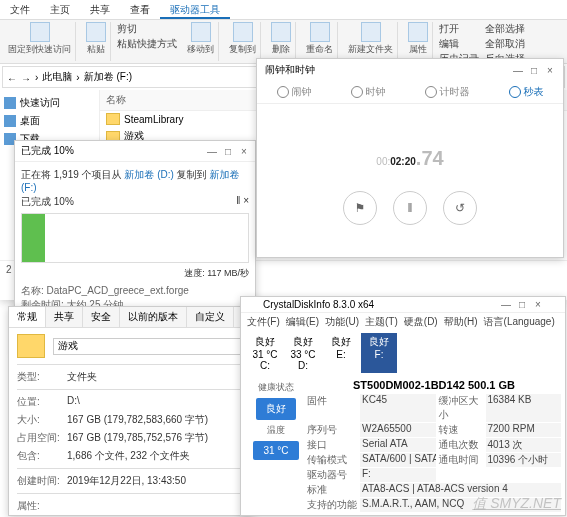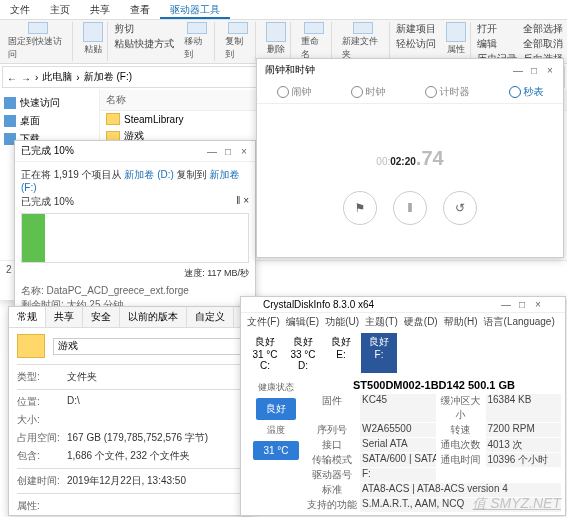--- a/index.html
+++ b/index.html
@@ -75,21 +75,21 @@
 .cdi-tb .d{width:36px;text-align:center;font-size:9px;padding:2px 0;}
 .cdi-tb .d.sel{background:#2b579a;color:#fff;}
 .cdi-main{display:flex;padding:4px;}
 .cdi-left{width:62px;text-align:center;}
 .badge{display:inline-block;background:#2e7cd6;color:#fff;font-size:10px;padding:4px 10px;border-radius:2px;margin:2px 0;}
 .badge.t{background:#2e7cd6;}
 .smlbl{font-size:9px;color:#666;margin:2px 0;}
 .cdi-right{flex:1;}
 .cdi-name{font-size:11px;font-weight:bold;text-align:center;margin-bottom:3px;}
 .cdi-grid{display:grid;grid-template-columns:50px 1fr 44px 1fr;gap:1px 3px;font-size:8px;color:#444;}
-.cdi-grid .k{color:#666;text-align:center;font-family:Liberation Mono, monospace;}
+.cdi-grid .k{color:#666;text-align:left;font-family:Liberation Mono, monospace;}
 .cdi-grid .v{background:#f4f4f4;padding:0 2px;white-space:nowrap;overflow:hidden;}
 .wm{position:absolute;right:6px;bottom:4px;font-size:14px;color:rgba(120,120,120,.4);font-style:italic;text-decoration:underline;}
 </style>
 </head>
 <body>
 
 <div class="win" id="exp">
   <div class="tabs">
     <div class="tab">文件</div>
     <div class="tab">主页</div>
@@ -123,24 +123,20 @@
         <div class="lbl">删除</div>
       </div>
     <div class="rgrp">
         <div class="ico"></div>
         <div class="lbl">重命名</div>
       </div>
     <div class="rgrp">
         <div class="ico"></div>
         <div class="lbl">新建文件夹</div>
       </div>
-    <div class="ribbon-row">
-        <span>新建项目</span>
-        <span>轻松访问</span>
-      </div>
     <div class="rgrp">
         <div class="ico"></div>
         <div class="lbl">属性</div>
       </div>
     <div class="ribbon-row">
         <span>打开</span>
         <span>编辑</span>
         <span>历史记录</span>
       </div>
     <div class="ribbon-row">
@@ -279,20 +275,21 @@
         <div class="k">类型:</div>
         <div class="v">文件夹</div>
       </div>
     <hr class="sep">
     <div class="prow">
         <div class="k">位置:</div>
         <div class="v">D:\</div>
       </div>
     <div class="prow">
         <div class="k">大小:</div>
+        <div class="v">167 GB (179,782,583,660 字节)</div>
       </div>
     <div class="prow">
         <div class="k">占用空间:</div>
         <div class="v">167 GB (179,785,752,576 字节)</div>
       </div>
     <div class="prow">
         <div class="k">包含:</div>
         <div class="v">1,686 个文件, 232 个文件夹</div>
       </div>
     <hr class="sep">

